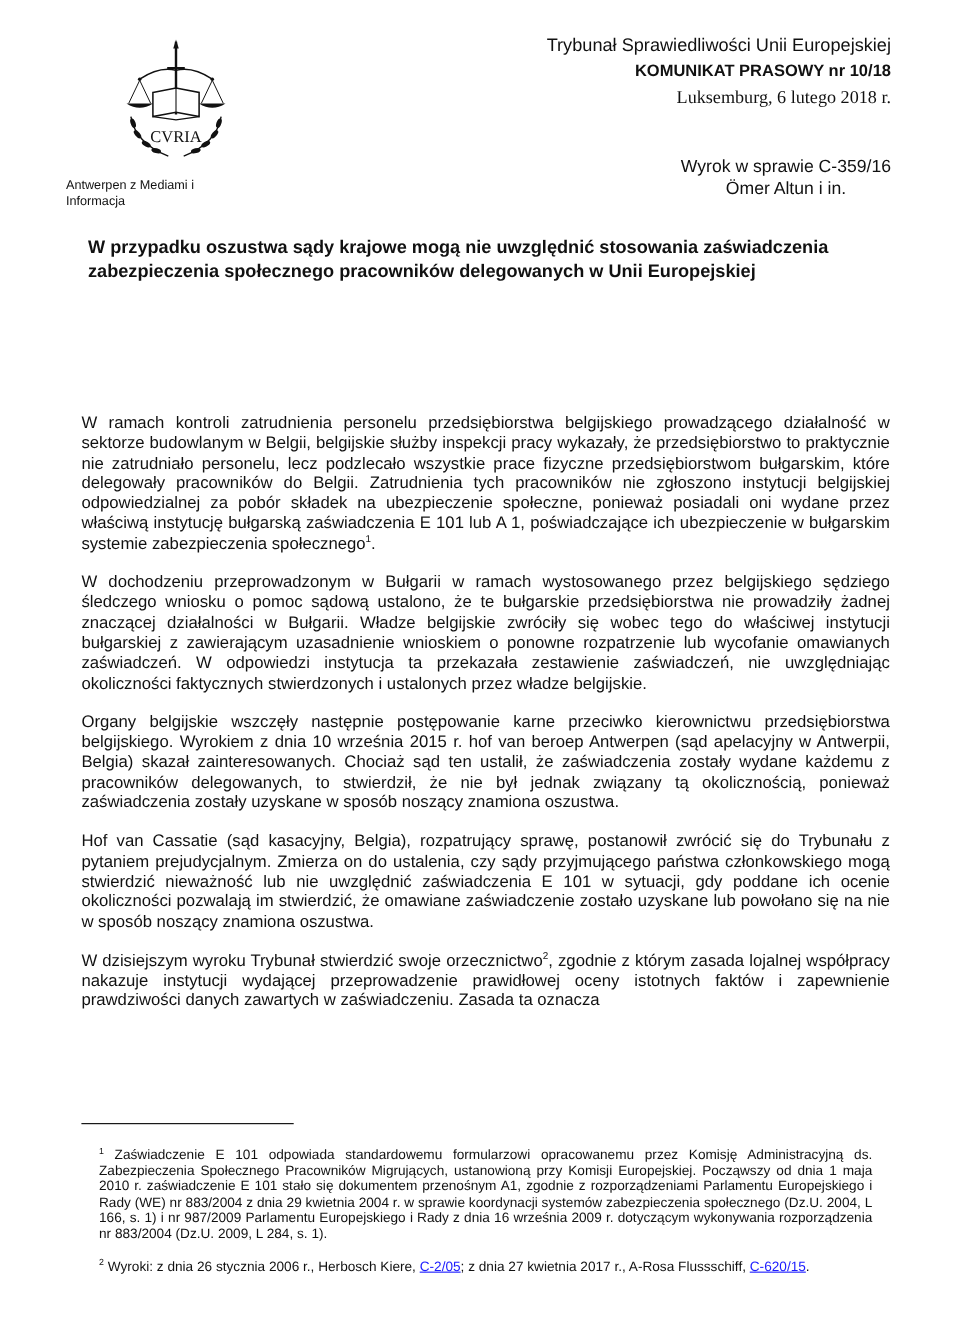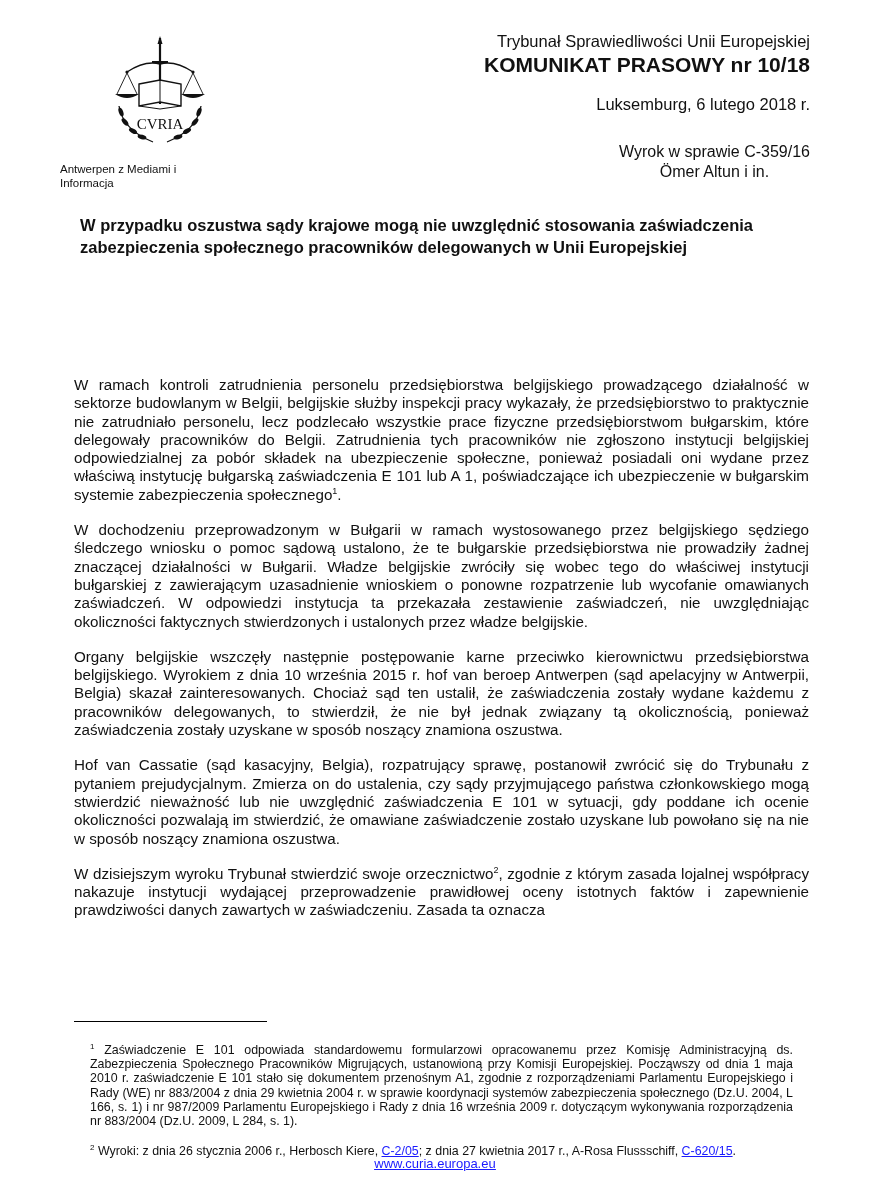--- a/index.html
+++ b/index.html
@@ -43,22 +43,22 @@
     
     .header-right {
       position: absolute;
       right: 60px;
       top: 30px;
       text-align: right;
       font-size: 16.5px;
       line-height: 22px;
     }
     .header-right .institution { display:block; }
-    .header-right .press-release { display:block; font-weight: bold; font-size: 21px; margin-top: 2px; }
-    .header-right .dateline { display:block; margin-top: 17px; }
+    .header-right .press-release { display:block; font-weight: bold; font-size: 15px; margin-top: 2px; }
+    .header-right .dateline { display:block; margin-top: 2px; font-family: Liberation Serif, serif; }
     .case-block {
       position: absolute;
       right: 60px;
       top: 142px;
       text-align: center;
       font-size: 16px;
       line-height: 20px;
     }
     .case-block span { display:block; }
 
@@ -203,17 +203,14 @@
     <p class="para">Hof van Cassatie (sąd kasacyjny, Belgia), rozpatrujący sprawę, postanowił zwrócić się do Trybunału z pytaniem prejudycjalnym. Zmierza on do ustalenia, czy sądy przyjmującego państwa członkowskiego mogą stwierdzić nieważność lub nie uwzględnić zaświadczenia E 101 w sytuacji, gdy poddane ich ocenie okoliczności pozwalają im stwierdzić, że omawiane zaświadczenie zostało uzyskane lub powołano się na nie w sposób noszący znamiona oszustwa.</p>
     <p class="para"><span>W dzisiejszym wyroku Trybunał stwierdzić swoje orzecznictwo</span><sup>2</sup><span>, zgodnie z którym zasada lojalnej współpracy nakazuje instytucji wydającej przeprowadzenie prawidłowej oceny istotnych faktów i zapewnienie prawdziwości danych zawartych w zaświadczeniu. Zasada ta oznacza</span></p>
   </div>
 
   <div class="footnote-rule"></div>
   <div class="footnotes">
     <p><sup>1</sup> <span>Zaświadczenie E 101 odpowiada standardowemu formularzowi opracowanemu przez Komisję Administracyjną ds. Zabezpieczenia Społecznego Pracowników Migrujących, ustanowioną przy Komisji Europejskiej. Począwszy od dnia 1 maja 2010 r. zaświadczenie E 101 stało się dokumentem przenośnym A1, zgodnie z rozporządzeniami Parlamentu Europejskiego i Rady (WE) nr 883/2004 z dnia 29 kwietnia 2004 r. w sprawie koordynacji systemów zabezpieczenia społecznego (Dz.U. 2004, L 166, s. 1) i nr 987/2009 Parlamentu Europejskiego i Rady z dnia 16 września 2009 r. dotyczącym wykonywania rozporządzenia nr 883/2004 (Dz.U. 2009, L 284, s. 1).</span></p>
     <p><sup>2</sup> <span>Wyroki: z dnia 26 stycznia 2006 r., Herbosch Kiere, </span><a href="#">C-2/05</a><span>; z dnia 27 kwietnia 2017 r., A-Rosa Flussschiff, </span><a href="#">C-620/15</a><span>.</span></p>
   </div>
 
-  <div class="site-link">
-    <a href="#">www.curia.europa.eu</a>
-  </div>
 
 </div>
 
 </body></html>

